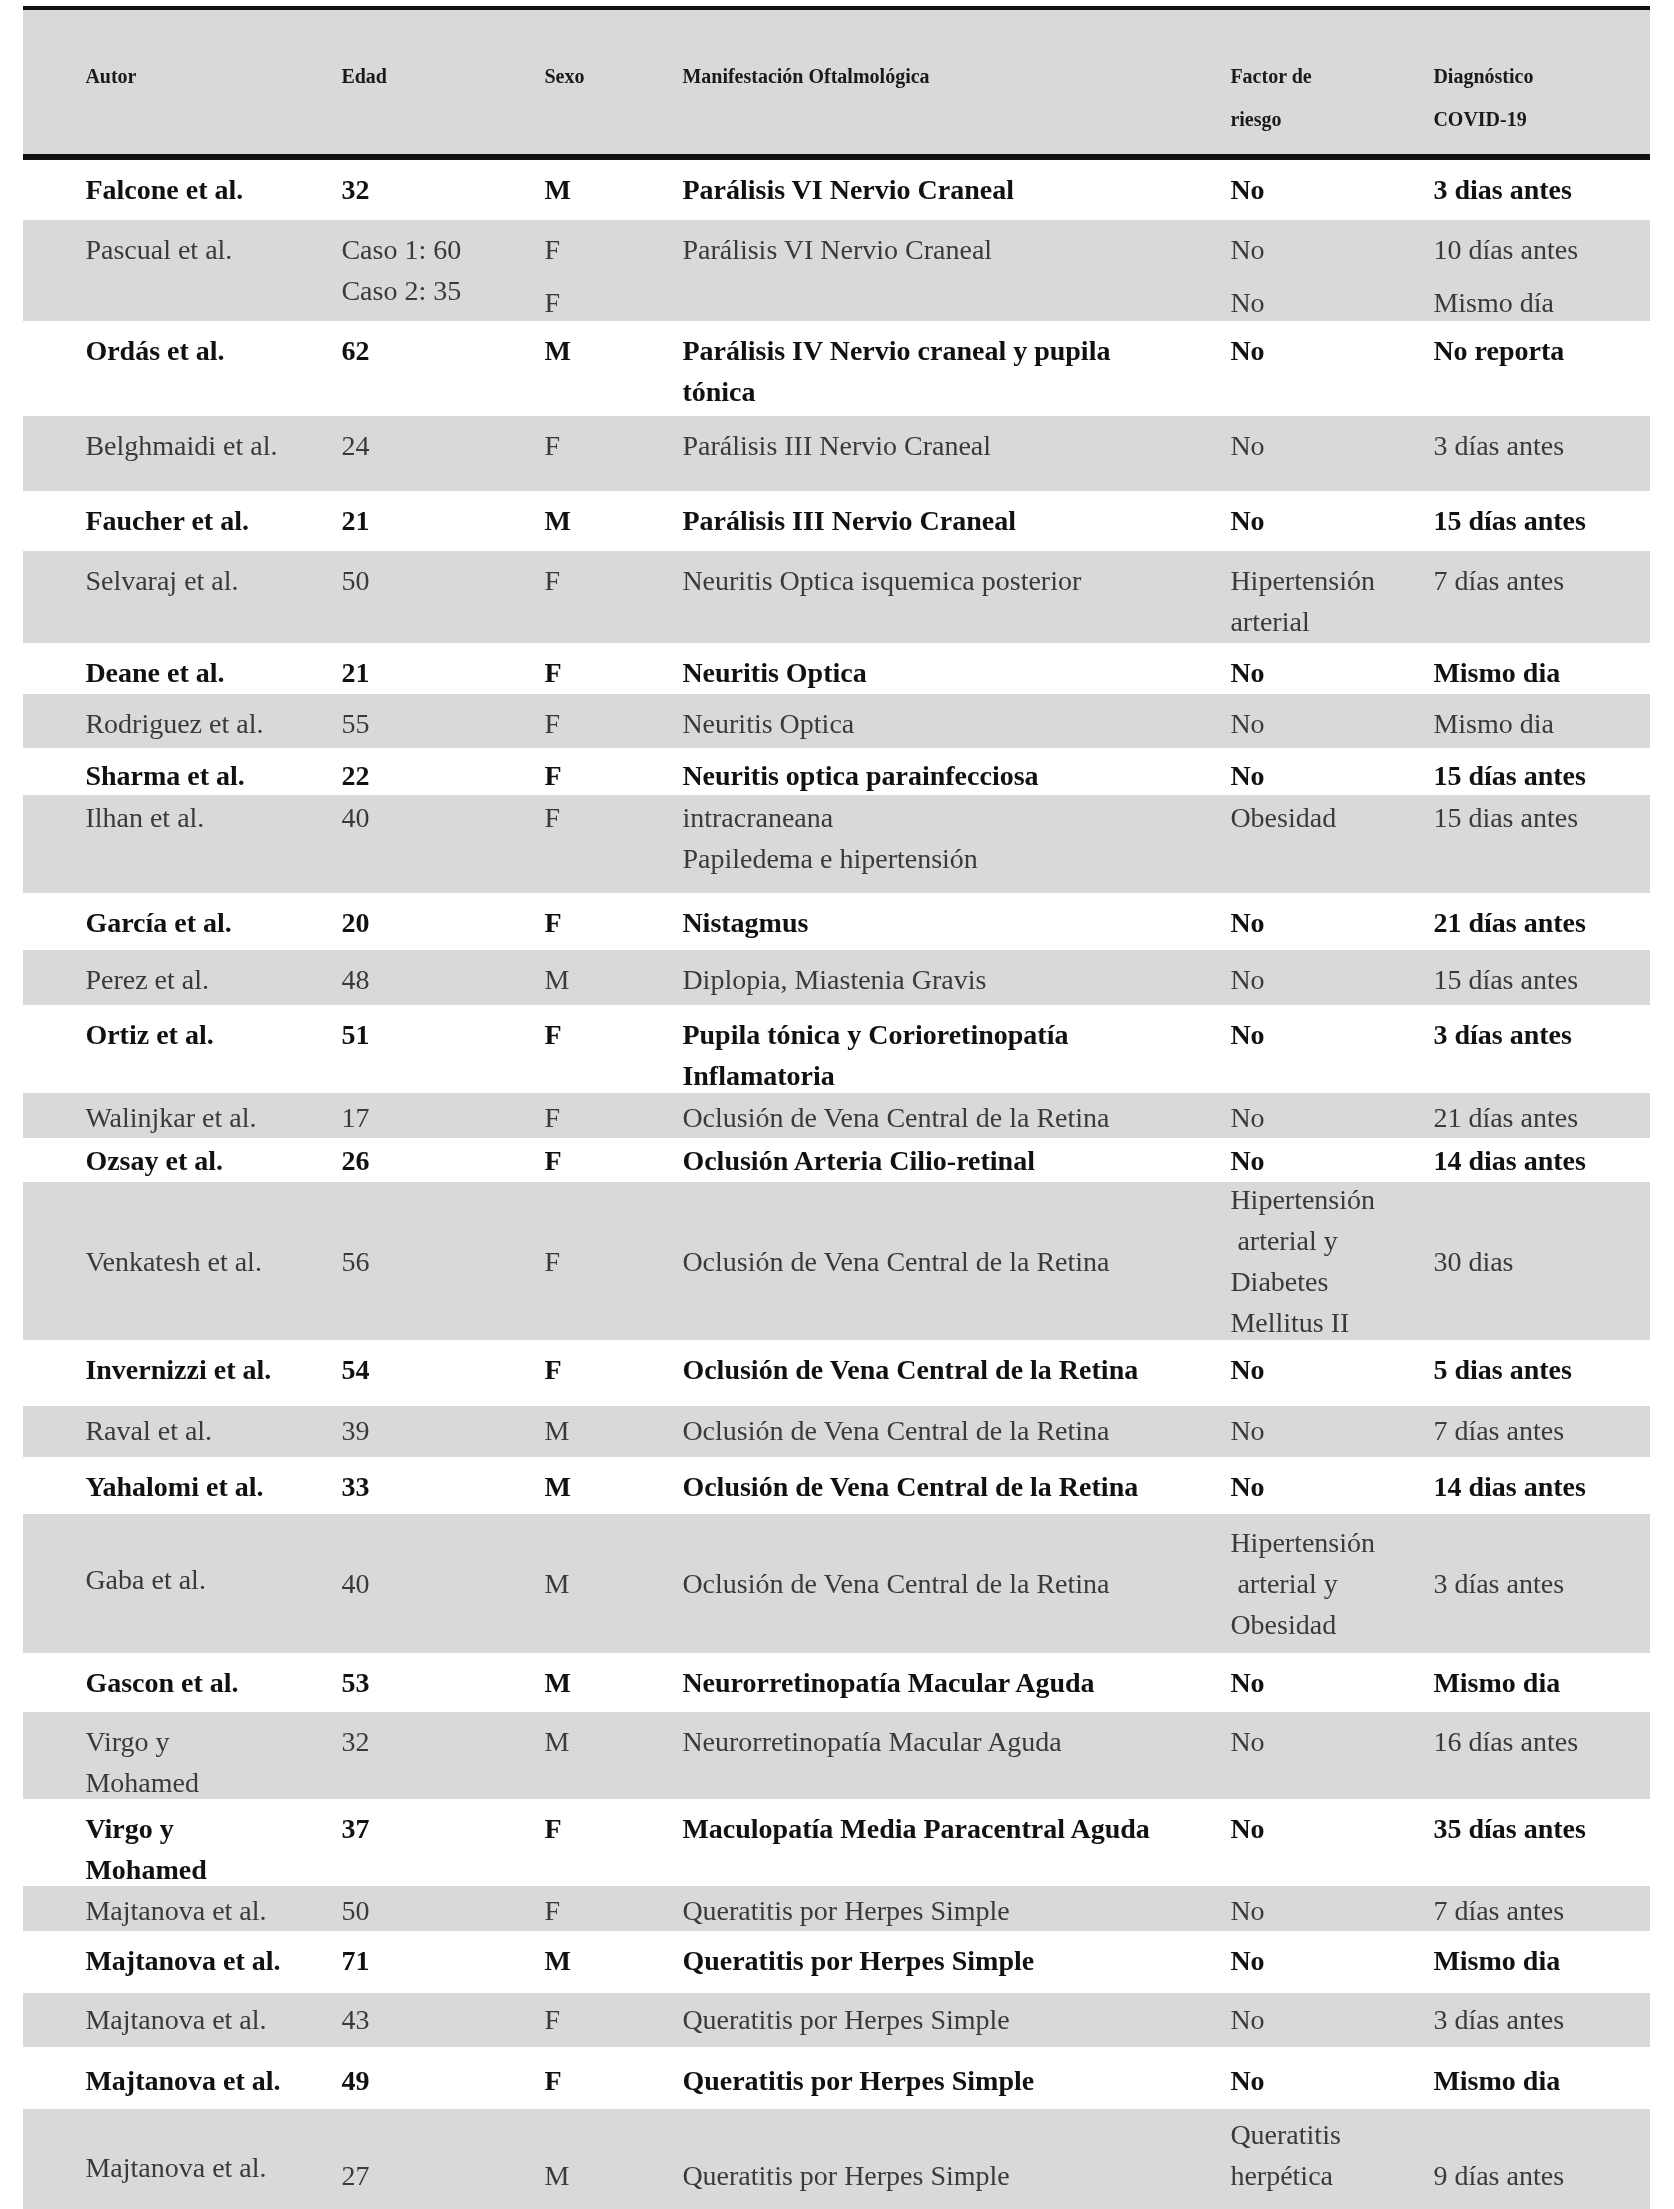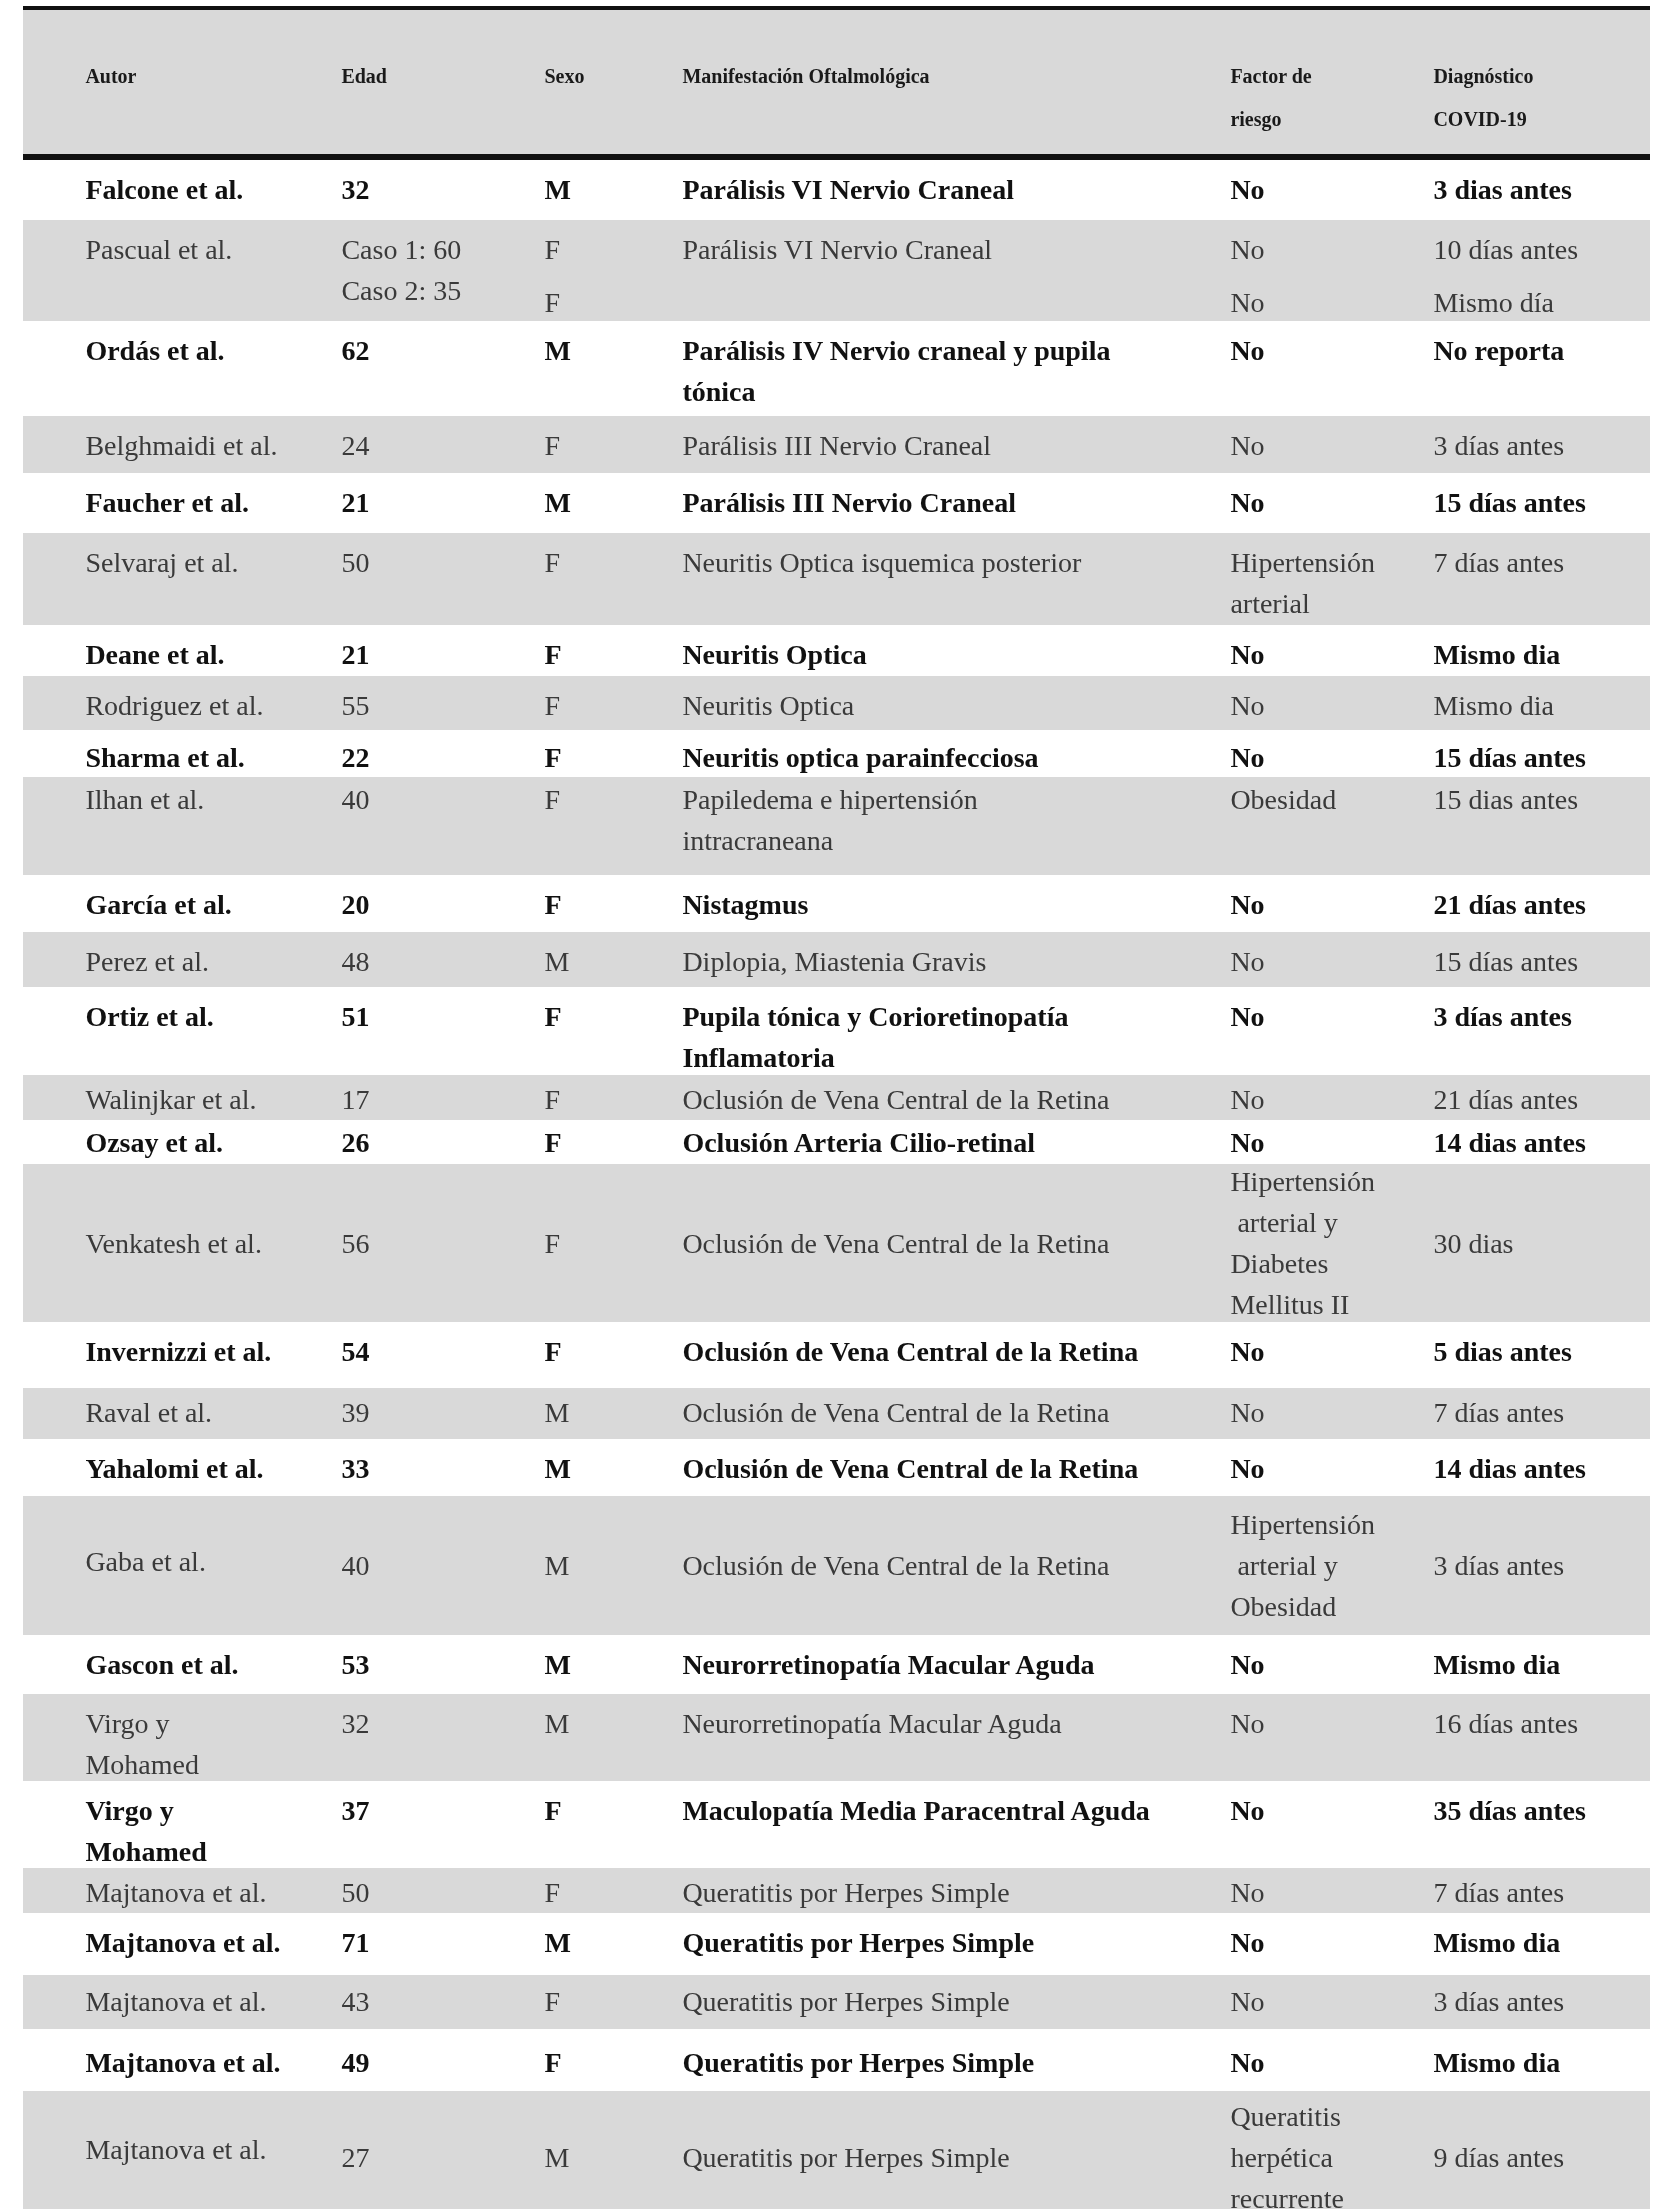--- a/index.html
+++ b/index.html
@@ -82,21 +82,21 @@
     <span class="cell c-edad">62</span>
     <span class="cell c-sexo">M</span>
     <span class="cell c-manif">
       <span class="line">Parálisis IV Nervio craneal y pupila</span>
       <span class="line">tónica</span>
     </span>
     <span class="cell c-factor">No</span>
     <span class="cell c-diag">No reporta</span>
   </div>
 
-  <div class="row shaded light" style="height:57px">
+  <div class="row shaded light" style="height:75px">
     <span class="cell c-autor">Belghmaidi et al.</span>
     <span class="cell c-edad">24</span>
     <span class="cell c-sexo">F</span>
     <span class="cell c-manif">Parálisis III Nervio Craneal</span>
     <span class="cell c-factor">No</span>
     <span class="cell c-diag">3 días antes</span>
   </div>
 
   <div class="row bold" style="height:60px">
     <span class="cell c-autor">Faucher et al.</span>
@@ -144,22 +144,22 @@
     <span class="cell c-manif" style="top:7.8px">Neuritis optica parainfecciosa</span>
     <span class="cell c-factor" style="top:7.8px">No</span>
     <span class="cell c-diag" style="top:7.8px">15 días antes</span>
   </div>
 
   <div class="row shaded light" style="height:98px">
     <span class="cell c-autor" style="top:2px">Ilhan et al.</span>
     <span class="cell c-edad" style="top:2px">40</span>
     <span class="cell c-sexo" style="top:2px">F</span>
     <span class="cell c-manif" style="top:2px">
+      <span class="line">intracraneana</span>
       <span class="line">Papiledema e hipertensión</span>
-      <span class="line">intracraneana</span>
     </span>
     <span class="cell c-factor" style="top:2px">Obesidad</span>
     <span class="cell c-diag" style="top:2px">15 dias antes</span>
   </div>
 
   <div class="row bold" style="height:57px">
     <span class="cell c-autor">García et al.</span>
     <span class="cell c-edad">20</span>
     <span class="cell c-sexo">F</span>
     <span class="cell c-manif">Nistagmus</span>

